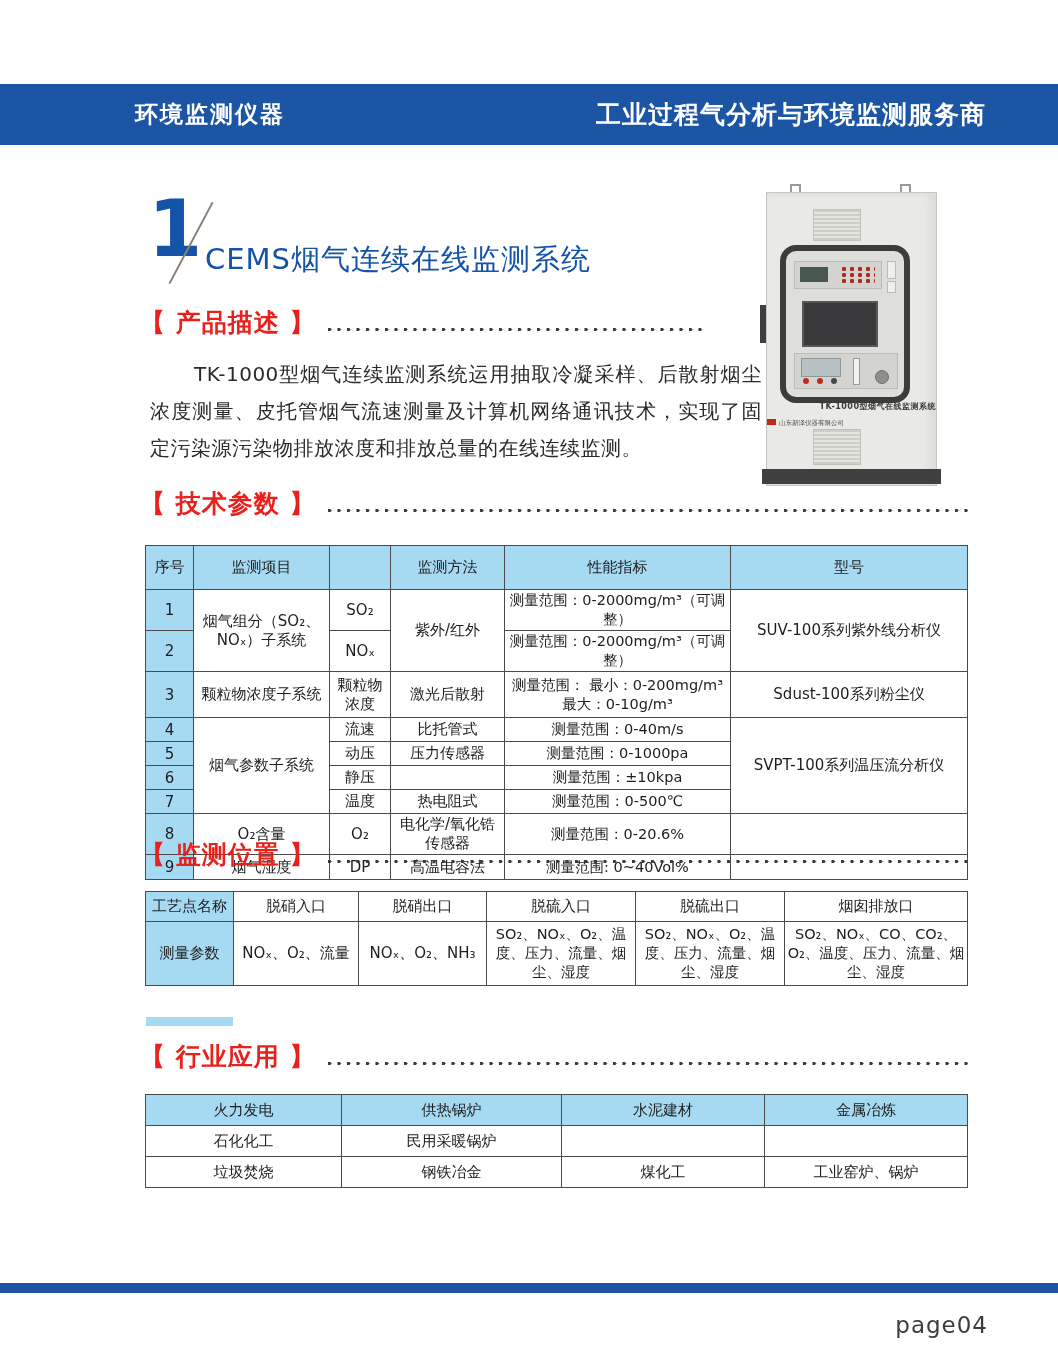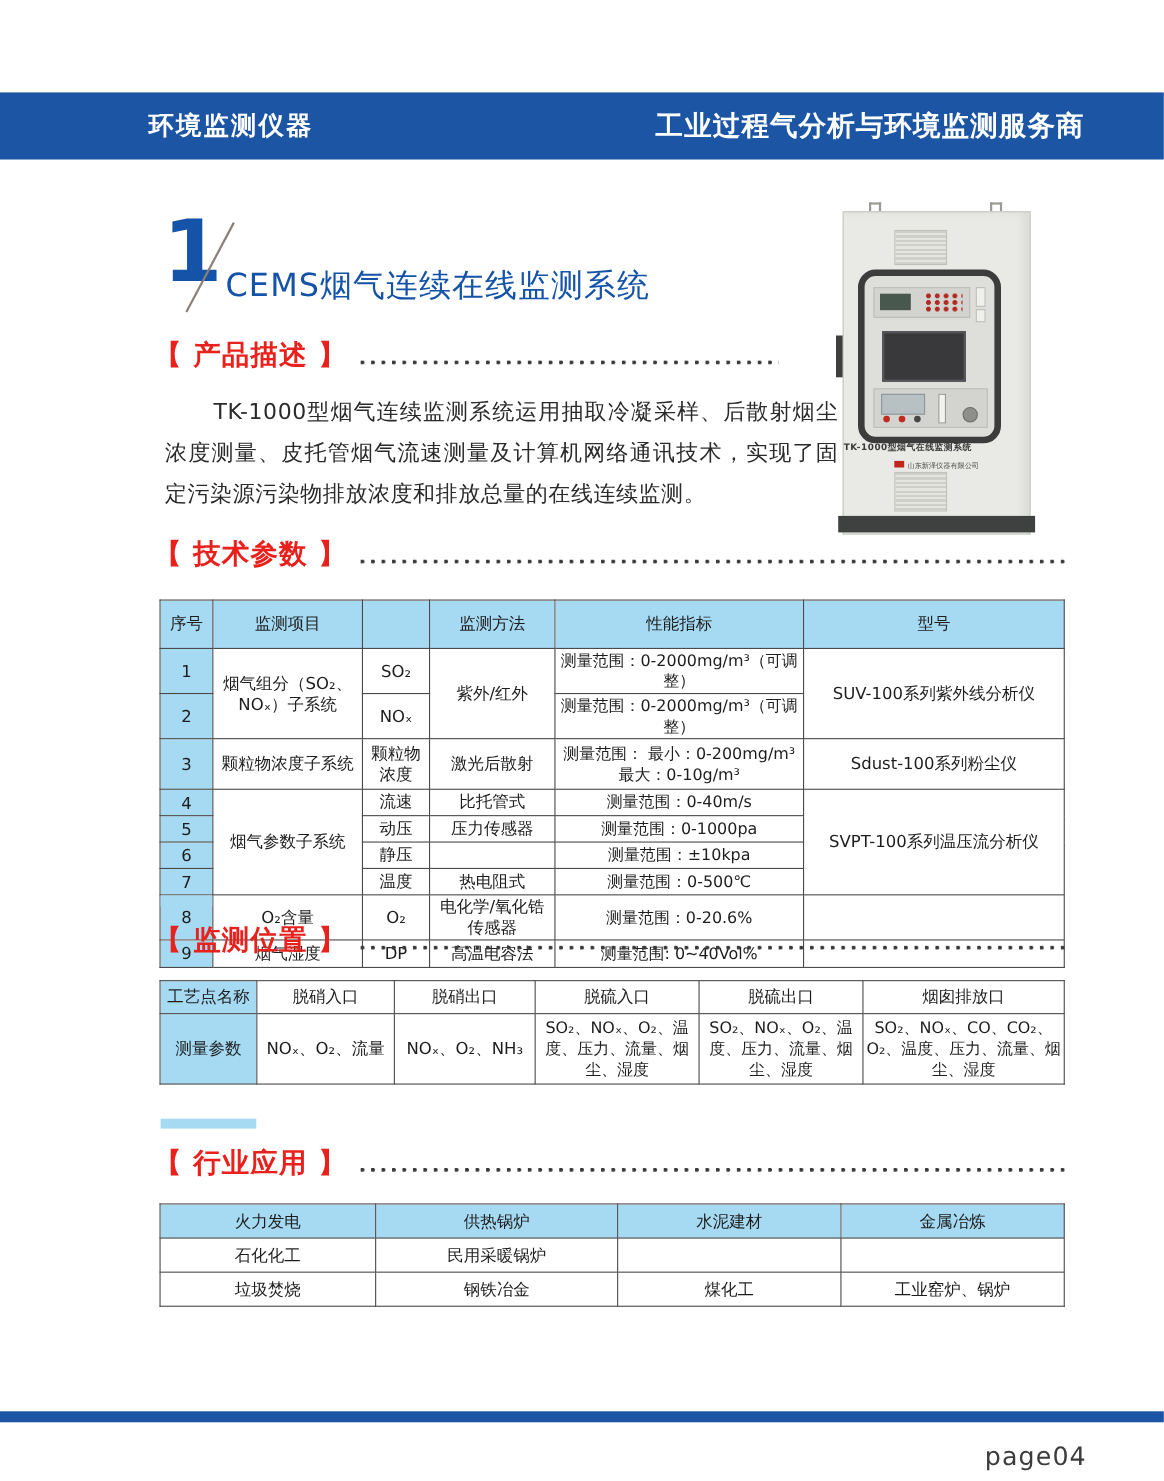--- a/index.html
+++ b/index.html
@@ -83,25 +83,25 @@
   .slot{position:absolute;right:8px;width:7px;height:16px;background:#efefec;border:1px solid #bcbcb7;}
   .slot.s1{top:10px;} .slot.s2{top:30px;height:10px;}
   .screen{position:absolute;left:16px;top:50px;width:72px;height:42px;background:#39393b;border:2px solid #55555a;}
   .inst-bot{position:absolute;left:8px;top:102px;width:102px;height:34px;background:#d3d3d0;border:1px solid #bdbdb8;}
   .inst-bot .mini-screen{position:absolute;left:6px;top:4px;width:38px;height:17px;background:#b7c1c3;border:1px solid #8d9799;}
   .inst-bot .dot{position:absolute;width:6px;height:6px;border-radius:50%;bottom:4px;}
   .dot.r1{left:8px;background:#c2291f;} .dot.r2{left:22px;background:#c2291f;} .dot.d1{left:36px;background:#474747;}
   .inst-bot .gauge{position:absolute;left:58px;top:4px;width:5px;height:25px;background:#f2f2ef;border:1px solid #9a9a95;}
   .inst-bot .knob{position:absolute;right:8px;bottom:4px;width:12px;height:12px;border-radius:50%;background:#8e8e8a;border:1px solid #6e6e6a;}
   .cab-label{
-    position:absolute;left:0;top:208px;width:100%;text-align:left;
+    position:absolute;left:0;top:208px;width:100%;text-align:right;
     font-size:8px;font-weight:bold;color:#3a3a3a;letter-spacing:0.5px;
   }
   .cab-brand{
-    position:absolute;left:0;top:226px;width:100%;text-align:center;
+    position:absolute;left:0;top:226px;width:100%;text-align:left;
     font-size:6.5px;color:#4a4a4a;
   }
   .brand-logo{display:inline-block;width:9px;height:6px;background:#c0281e;margin-right:3px;}
   .cab-handle{position:absolute;left:-7px;top:112px;width:6px;height:38px;background:#3e3e3e;}
   .cab-plinth{position:absolute;left:-5px;top:276px;width:179px;height:15px;background:#3f4040;}
   
   .footer-line{position:absolute;left:0;top:1283px;width:1058px;height:10px;background:#1b55a4;}
   .page-num{position:absolute;top:1297px;right:70px;font-size:23px;color:#3c3c3c;letter-spacing:1px;margin-top:15px;}
 </style>
 </head>

